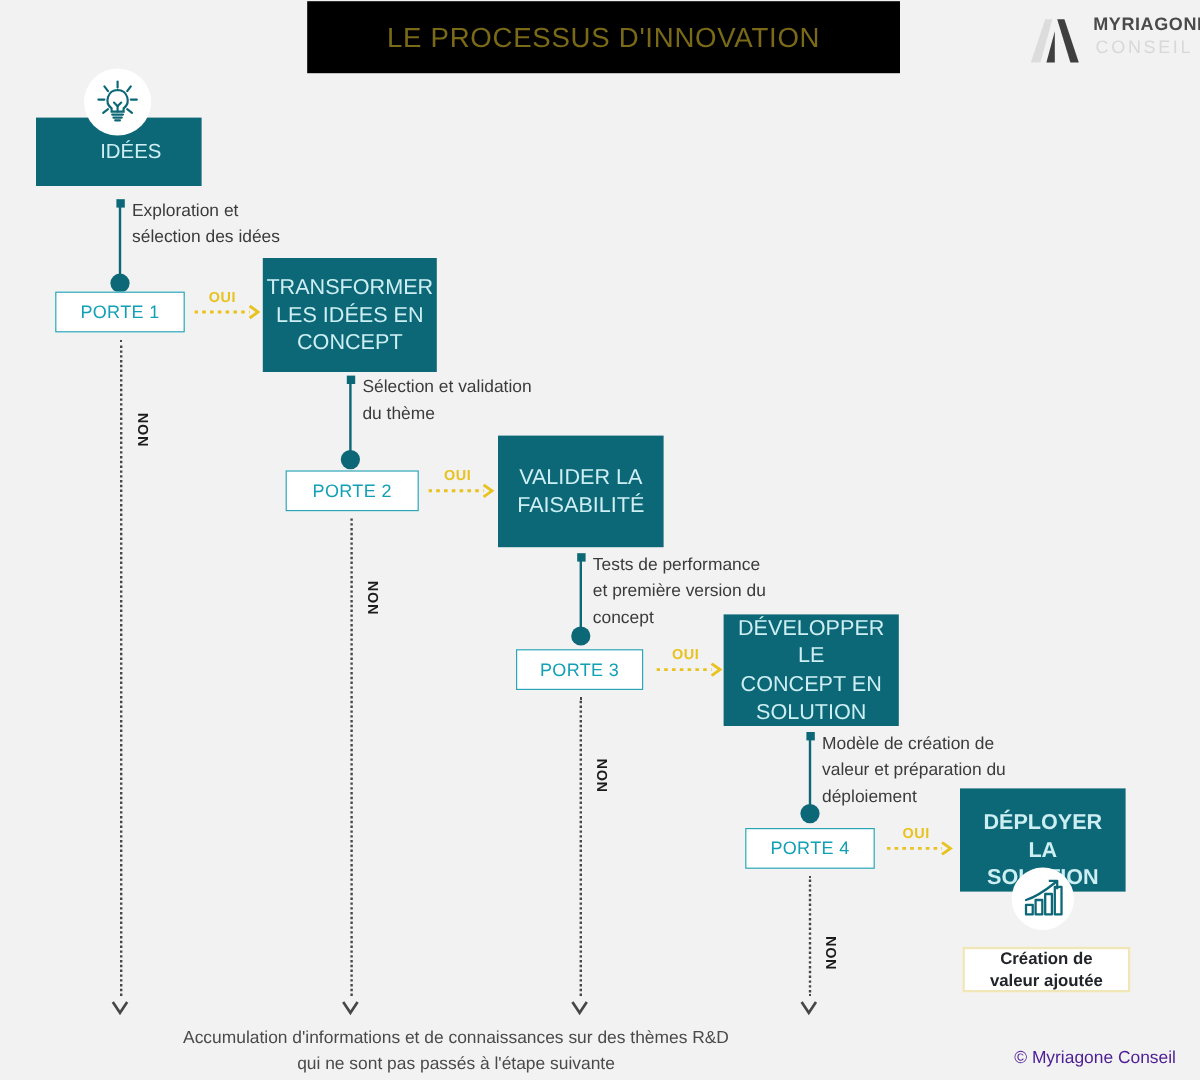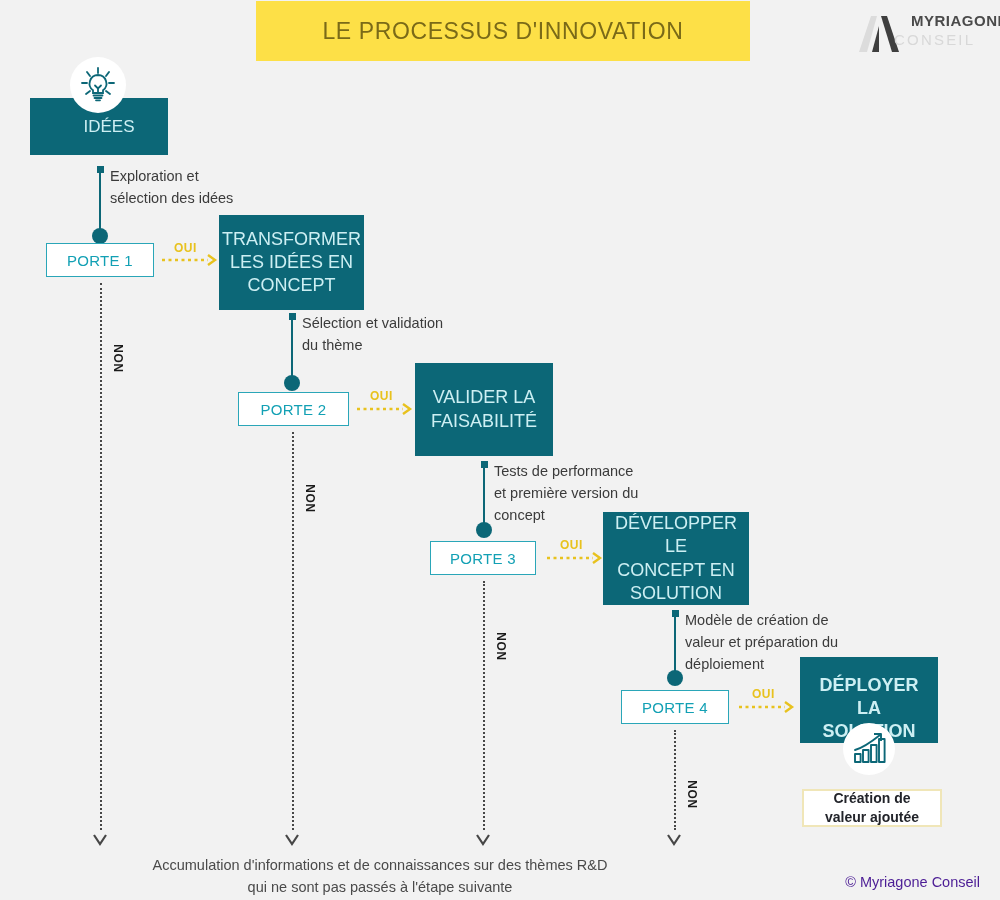--- a/index.html
+++ b/index.html
@@ -7,35 +7,35 @@
     width:1000px;height:900px;
     background:#f2f2f2;
     font-family:"Liberation Sans", sans-serif;
     overflow:hidden;
   }
   #stage{position:relative;width:1000px;height:900px;}
 
   
   .title-band{
     position:absolute;left:256px;top:1px;width:494px;height:60px;
-    background:#fde047;
+    background:#000000;
     display:flex;align-items:center;justify-content:center;
   }
   .title-band span{
     font-size:23px;letter-spacing:.6px;color:#7a6a18;font-weight:400;
   }
 
   .logo{position:absolute;left:855px;top:10px;width:140px;height:48px;}
   .logo .mark{position:absolute;left:0;top:2px;width:52px;height:42px;}
   .logo .brand{
     position:absolute;left:56px;top:2px;
     font-size:15px;font-weight:bold;color:#4a4a4a;letter-spacing:.5px;
   }
   .logo .sub{
-    position:absolute;left:39px;top:21px;
+    position:absolute;left:58px;top:21px;
     font-size:15px;color:#d8d8d8;letter-spacing:2.2px;
   }
 
   
   .stage-box{
     position:absolute;background:#0c6777;
     display:flex;align-items:center;justify-content:center;
     text-align:center;color:#cdeff3;font-size:17px;line-height:1.28;
     padding:0 8px;box-sizing:border-box;
   }

